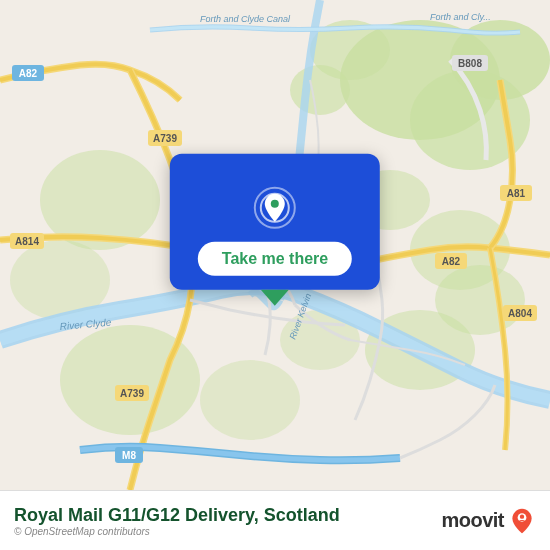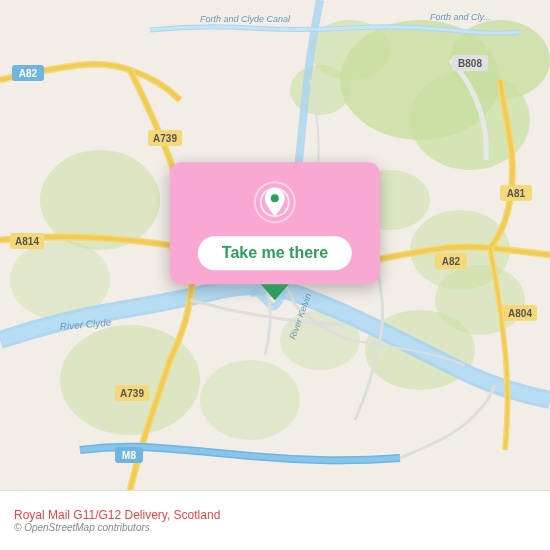--- a/index.html
+++ b/index.html
@@ -31,23 +31,23 @@
       top: 50%;
       left: 50%;
       transform: translate(-50%, -60%);
       display: flex;
       flex-direction: column;
       align-items: center;
       gap: 0;
     }
 
     #popup-card {
-      background-color: #f9a8d4;
+      background-color: #1d4ed8;
       border-radius: 12px;
-      padding: 18px 28px 14px 28px;
+      padding: 32px 28px 14px 28px;
       display: flex;
       flex-direction: column;
       align-items: center;
       gap: 8px;
       box-shadow: 0 4px 16px rgba(0,0,0,0.25);
     }
 
     #pin-icon {
       width: 44px;
       height: 44px;
@@ -194,16 +194,25 @@
       </svg>
 
       <button id="take-me-there-btn">Take me there</button>
     </div>
     <div id="popup-tail"></div>
   </div>
 </div>
 
 <div style="position:absolute; bottom:0; left:0; width:550px; height:60px; display:flex; align-items:center; justify-content:space-between; padding:0 14px; background:white; border-top:1px solid #ddd;">
   <div style="display:flex; flex-direction:column;">
-    <span style="font-size:12px; color:#ef4444; font-weight:400;">Royal Mail G11/G12 Delivery, Scotland</span>
+    <span style="font-size:18px; color:#14532d; font-weight:700;">Royal Mail G11/G12 Delivery, Scotland</span>
     <span style="font-size:10px; color:#888;font-style:italic;">© OpenStreetMap contributors</span>
   </div>
+  <div style="display:flex; align-items:center; gap:4px;">
+    <span style="font-size:20px; font-weight:bold; color:#333; letter-spacing:-0.5px;">moovit</span>
+    <svg width="28" height="28" viewBox="0 0 32 32" xmlns="http://www.w3.org/2000/svg">
+      <path d="M16 2 C10 2 5 7.5 5 13 C5 21 16 30 16 30 C16 30 27 21 27 13 C27 7.5 22 2 16 2 Z" fill="#f04e37"></path>
+      <circle cx="16" cy="12" r="5" fill="white"></circle>
+      <circle cx="16" cy="11" r="2.5" fill="#f04e37"></circle>
+      <path d="M12 17 Q16 14 20 17" stroke="#f04e37" stroke-width="1.5" fill="none"></path>
+    </svg>
+  </div>
 </div>
 
 </body></html>

